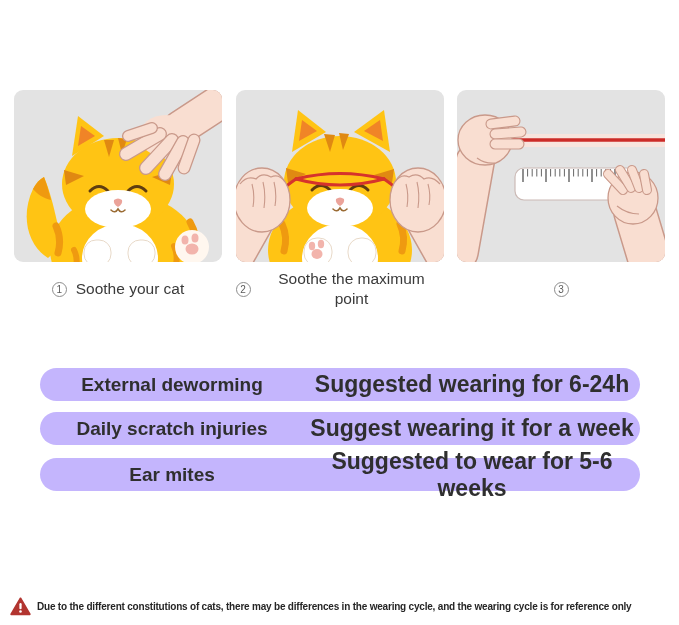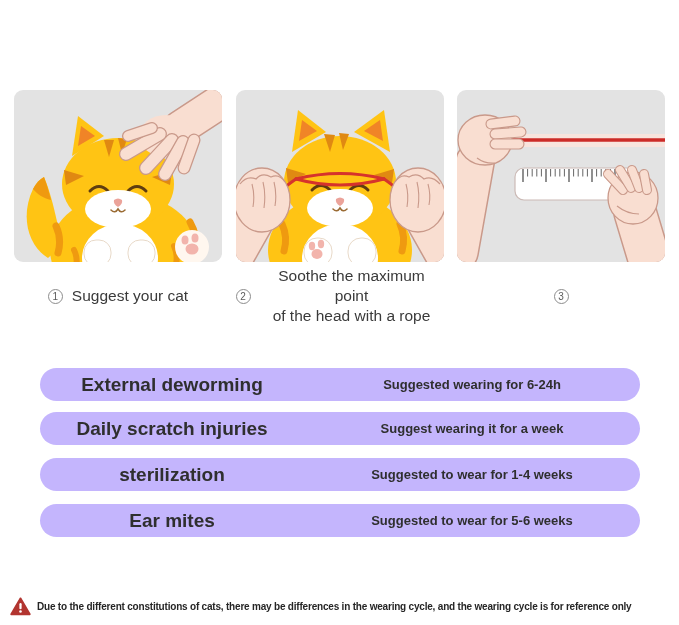--- a/index.html
+++ b/index.html
@@ -47,21 +47,21 @@
   
   .wear-table { position:absolute; top:368px; left:40px; width:600px; }
   .pill {
     width:600px; height:33px; background:#c4b5fd; border-radius:17px;
     display:flex; align-items:center;
   }
   .pill-r1 { margin-bottom:11px; }
   .pill-r2 { margin-bottom:13px; }
   .pill-r3 { margin-bottom:13px; }
   .pill-left  { flex:0 0 44%; text-align:center; font-size:19px; font-weight:600; color:#2f2f2f; }
-  .pill-right { flex:0 0 56%; text-align:center; font-size:13px; font-weight:600; color:#2f2f2f; }
+  .pill-right { flex:0 0 56%; text-align:center; font-size:23px; font-weight:600; color:#2f2f2f; }
   
   .footer {
     position:absolute; top:597px; left:10px; right:2px;
     display:flex; align-items:center; gap:6px; white-space:nowrap;
   }
   .footer-text { font-size:10px; font-weight:bold; letter-spacing:-0.2px; color:#262626; }
   .warn-icon { flex:0 0 auto; }
 </style>
 </head>
 <body>
@@ -206,48 +206,43 @@
           <path d="M160,116 Q170,124 182,124" fill="none" stroke="#c9998a" stroke-width="1.1"></path>
         </g>
       </svg>
     </div>
   </div>
 
   <div class="captions">
     <div class="caption">
       <span class="step-num">1</span>
       <span class="caption-text">
-          <span class="cap-line">Suggest your cat</span>
+          <span class="cap-line">Soothe your cat</span>
           <span class="cap-line"></span>
         </span>
     </div>
     <div class="caption">
       <span class="step-num">2</span>
       <span class="caption-text">
           <span class="cap-line">Soothe the maximum point</span>
-          <span class="cap-line">of the head with a rope</span>
         </span>
     </div>
     <div class="caption">
       <span class="step-num">3</span>
     </div>
   </div>
 
   <div class="wear-table">
     <div class="pill pill-r1">
       <div class="pill-left">External deworming</div>
       <div class="pill-right">Suggested wearing for 6-24h</div>
     </div>
     <div class="pill pill-r2">
       <div class="pill-left">Daily scratch injuries</div>
       <div class="pill-right">Suggest wearing it for a week</div>
-    </div>
-    <div class="pill pill-r3">
-      <div class="pill-left">sterilization</div>
-      <div class="pill-right">Suggested to wear for 1-4 weeks</div>
     </div>
     <div class="pill">
       <div class="pill-left">Ear mites</div>
       <div class="pill-right">Suggested to wear for 5-6 weeks</div>
     </div>
   </div>
 
   <div class="footer">
     <svg class="warn-icon" width="21" height="19" viewBox="0 0 24 22">
       <path d="M12,1.5 L22.8,20 L1.2,20 Z" fill="#b23530" stroke="#b23530" stroke-width="2" stroke-linejoin="round"></path>

